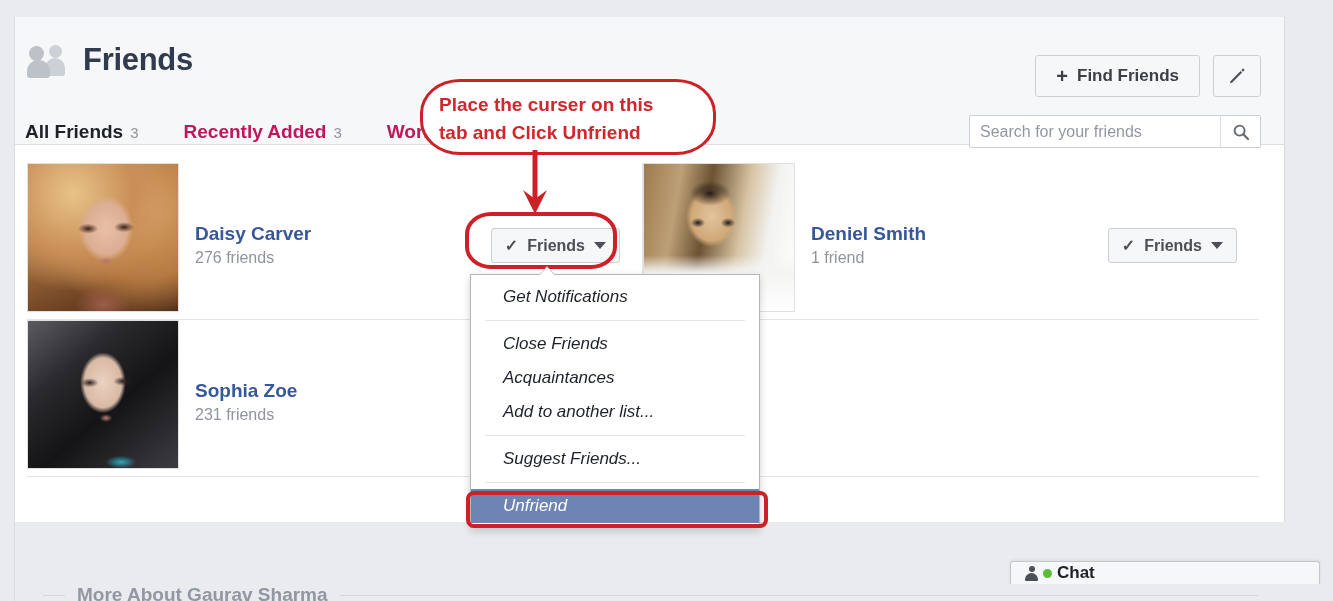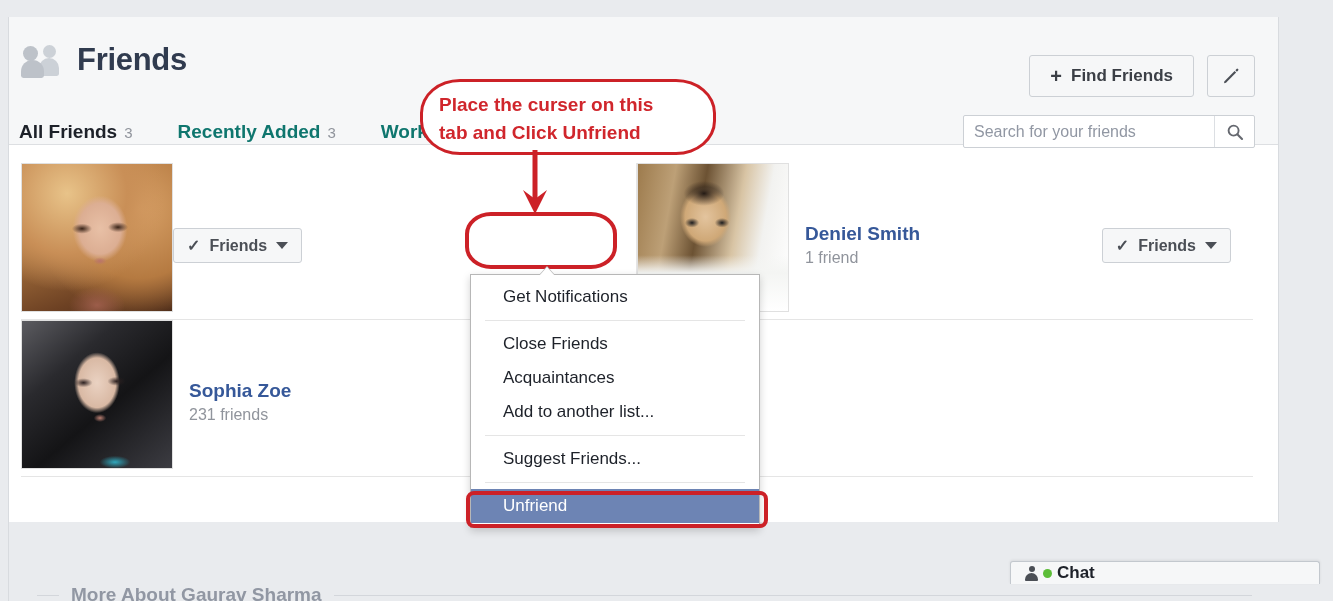--- a/index.html
+++ b/index.html
@@ -6,21 +6,21 @@
   html, body {
     width: 1333px; height: 601px;
     background: #e9ebee;
     font-family: "Liberation Sans", sans-serif;
     overflow: hidden;
   }
   #root { position: relative; width: 1333px; height: 601px; }
 
   
   .page-col {
-    position: absolute; left: 8px; top: 17px;
+    position: absolute; left: 14px; top: 17px;
     width: 1271px; height: 584px;
     background: #fff;
     border-left: 1px solid #d8dbdf;
     border-right: 1px solid #d8dbdf;
   }
   .header-band {
     position: absolute; left: 0; top: 0; right: 0; height: 128px;
     background: #f6f7f8;
     border-bottom: 1px solid #dddfe2;
   }
@@ -89,21 +89,21 @@
     display: flex; align-items: center; justify-content: center;
     background: transparent; cursor: pointer;
   }
 
   
   .tabs {
     position: absolute; left: 10px; top: 104px;
     display: flex; align-items: baseline; gap: 45px;
   }
   .tab { display: flex; align-items: baseline; gap: 7px; cursor: pointer; position: relative; }
-  .tab-label { font-size: 19px; font-weight: bold; color: #0f766e; }
+  .tab-label { font-size: 19px; font-weight: bold; color: #be185d; }
   .tab.active .tab-label { color: #1d2129; }
   .tab-count { font-size: 15px; color: #90949c; }
   .tab-caret {
     position: absolute; left: 50%; transform: translateX(-50%);
     bottom: -25px;
     width: 0; height: 0;
     border-left: 11px solid transparent;
     border-right: 11px solid transparent;
     border-bottom: 11px solid #fff;
   }
@@ -210,20 +210,21 @@
     width: 0; height: 0;
     border-left: 8px solid transparent;
     border-right: 8px solid transparent;
     border-bottom: 9px solid #fff;
     filter: drop-shadow(0 -1px 0 #b7b7b7);
   }
   .dd-item {
     padding: 7px 14px 7px 32px;
     font-size: 17px; color: #1d2129; cursor: pointer;
     white-space: nowrap;
+    font-style: italic;
   }
   .dd-item.selected { background: #6d84b4; color: #ffffff; }
   .dd-sep { height: 1px; background: #e5e5e5; margin: 6px 14px; }
 
   
   .footer-area {
     position: absolute; left: 0; top: 505px; width: 1271px; height: 96px;
     background: #e9ebee;
   }
   .more-about {
@@ -344,20 +345,24 @@
           <span class="tab-count">3</span>
         </div>
       </div>
     </div>
 
     <div class="friend-grid">
 
       <div class="frow">
         <div class="fcard divider-right">
           <div class="avatar av-daisy"></div>
+          <div class="fmeta">
+            <div class="fname">Daisy Carver</div>
+            <div class="fcount">276 friends</div>
+          </div>
           <div class="fbtn-slot">
             <div class="btn-friends">
               <span class="check">✓</span>
               <span>Friends</span>
               <span class="caret-dn"></span>
             </div>
           </div>
         </div>
 
         <div class="fcard">

